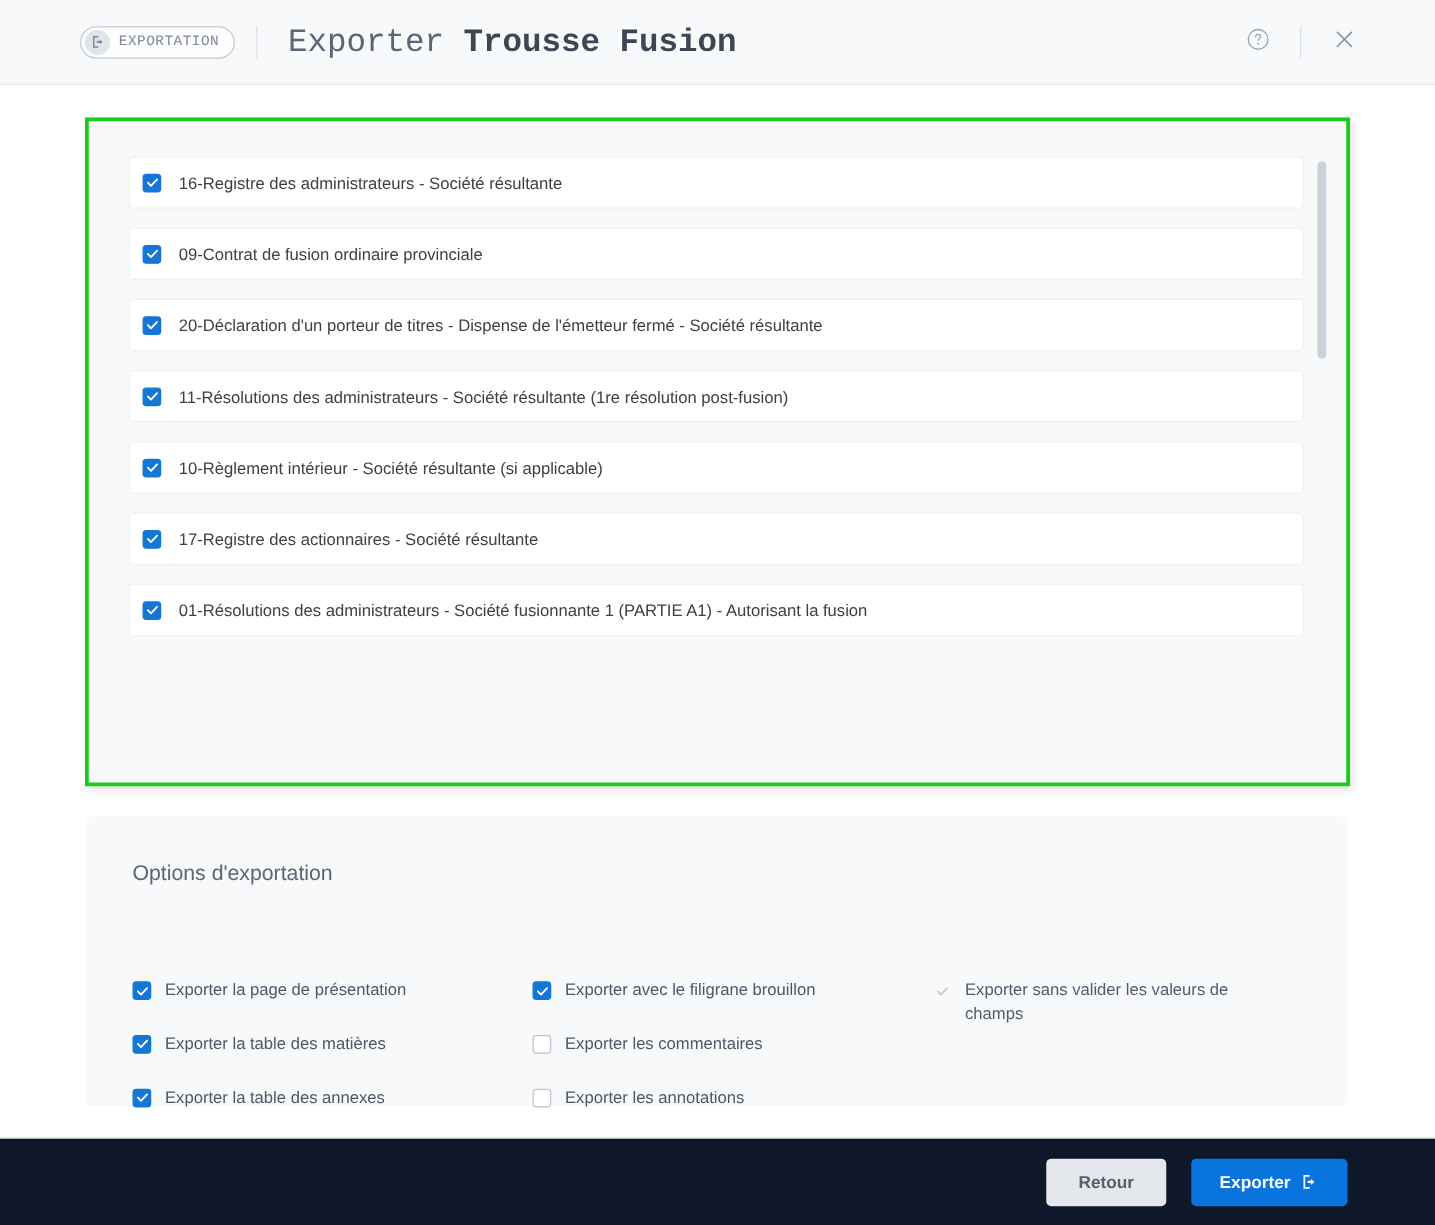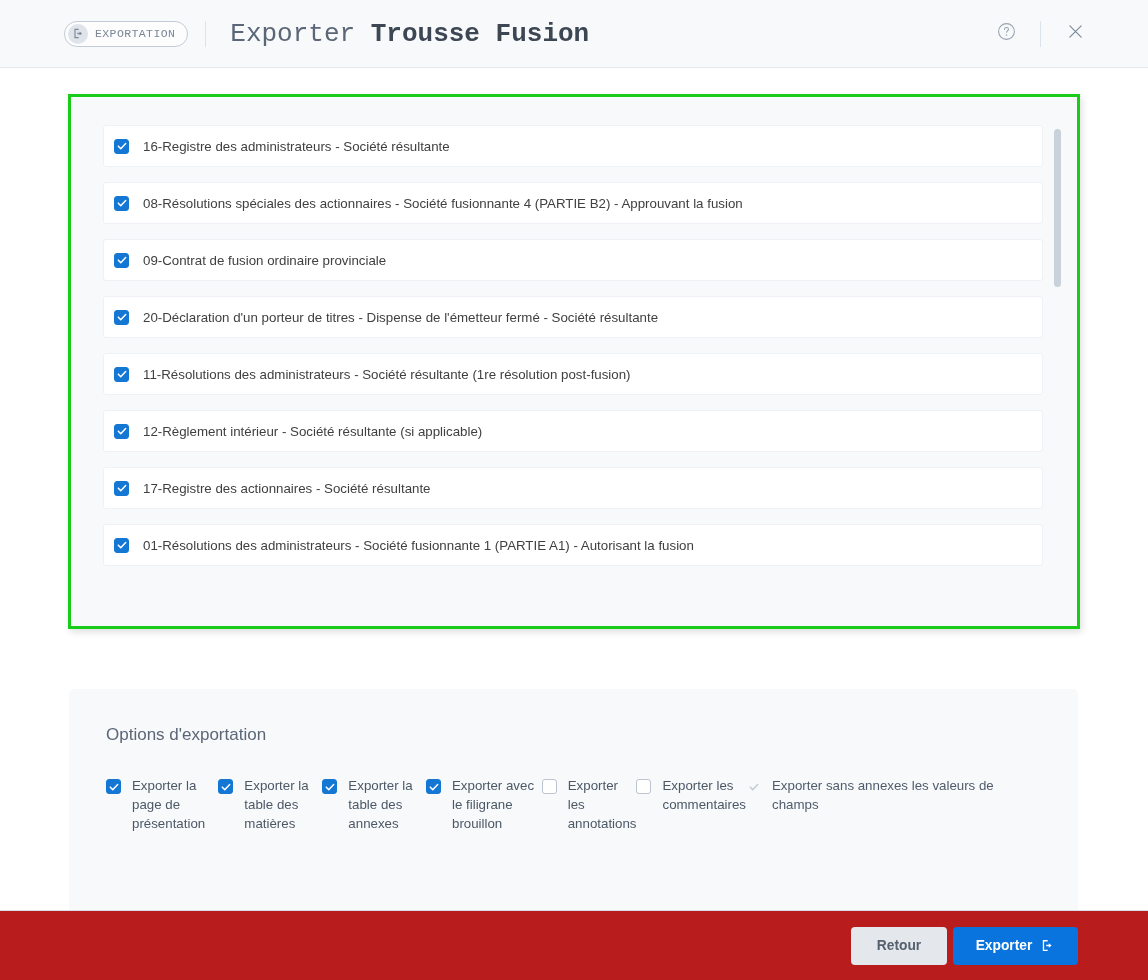--- a/index.html
+++ b/index.html
@@ -148,39 +148,39 @@
     right: 3px; top: 4px;
     width: 7px; height: 158px;
     background: #c9d1da;
     border-radius: 4px;
     cursor: pointer;
   }
 
   
   .opt-panel {
     position: absolute;
-    left: 69px; top: 689px;
+    left: 69px; top: 653px;
     width: 1009px; height: 232px;
     background: #f7f9fb;
     border-radius: 5px;
   }
   .opt-title {
     font-size: 17px;
     color: #5b6676;
     font-weight: 400;
     margin: 36px 0 0 37px;
   }
   .opt-grid {
     position: absolute;
     left: 37px; top: 88px;
     width: 945px;
     display: grid;
     grid-template-columns: 320px 320px 300px;
   }
-  .opt-col { display: flex; flex-direction: row; }
+  .opt-col { display: flex; flex-direction: column; margin-top: 42px; }
   .opt-item {
     display: flex;
     align-items: flex-start;
     gap: 11px;
     margin-bottom: 24px;
     cursor: pointer;
   }
   .opt-item .cb { margin-top: 2px; }
   .opt-label {
     font-size: 13.3px;
@@ -197,22 +197,22 @@
     left: 0; top: 910px;
     width: 1148px; height: 1px;
     background: #d7dee6;
   }
   .footer {
     position: absolute;
     left: 0; top: 911px;
     width: 1148px; height: 69px;
     display: flex; align-items: center; justify-content: flex-end;
     padding-right: 70px;
-    gap: 6px;
-    background: #b91c1c;
+    gap: 20px;
+    background: #0f172a;
   }
   .btn {
     border: none;
     border-radius: 4px;
     font-size: 13.8px;
     font-weight: 700;
     cursor: pointer;
     font-family: "Liberation Sans", sans-serif;
   }
   .btn-secondary {
@@ -282,28 +282,20 @@
                 </svg>
               </span>
               <span class="doc-row-label">16-Registre des administrateurs - Société résultante</span>
             </div>
             <div class="doc-row">
               <span class="cb checked">
                 <svg width="10" height="10" viewBox="0 0 12 12">
                   <path d="M1.6 6.2l2.9 3 5.9-6.2" fill="none" stroke="#ffffff" stroke-width="1.8" stroke-linecap="round" stroke-linejoin="round"></path>
                 </svg>
               </span>
-              <span class="doc-row-label">08-Résolutions spéciales des actionnaires - Société fusionnante 4 (PARTIE B2) - Approuvant la fusion</span>
-            </div>
-            <div class="doc-row">
-              <span class="cb checked">
-                <svg width="10" height="10" viewBox="0 0 12 12">
-                  <path d="M1.6 6.2l2.9 3 5.9-6.2" fill="none" stroke="#ffffff" stroke-width="1.8" stroke-linecap="round" stroke-linejoin="round"></path>
-                </svg>
-              </span>
               <span class="doc-row-label">09-Contrat de fusion ordinaire provinciale</span>
             </div>
             <div class="doc-row">
               <span class="cb checked">
                 <svg width="10" height="10" viewBox="0 0 12 12">
                   <path d="M1.6 6.2l2.9 3 5.9-6.2" fill="none" stroke="#ffffff" stroke-width="1.8" stroke-linecap="round" stroke-linejoin="round"></path>
                 </svg>
               </span>
               <span class="doc-row-label">20-Déclaration d'un porteur de titres - Dispense de l'émetteur fermé - Société résultante</span>
             </div>
@@ -314,21 +306,21 @@
                 </svg>
               </span>
               <span class="doc-row-label">11-Résolutions des administrateurs - Société résultante (1re résolution post-fusion)</span>
             </div>
             <div class="doc-row">
               <span class="cb checked">
                 <svg width="10" height="10" viewBox="0 0 12 12">
                   <path d="M1.6 6.2l2.9 3 5.9-6.2" fill="none" stroke="#ffffff" stroke-width="1.8" stroke-linecap="round" stroke-linejoin="round"></path>
                 </svg>
               </span>
-              <span class="doc-row-label">12-Règlement intérieur - Société résultante (si applicable)</span>
+              <span class="doc-row-label">10-Règlement intérieur - Société résultante (si applicable)</span>
             </div>
             <div class="doc-row">
               <span class="cb checked">
                 <svg width="10" height="10" viewBox="0 0 12 12">
                   <path d="M1.6 6.2l2.9 3 5.9-6.2" fill="none" stroke="#ffffff" stroke-width="1.8" stroke-linecap="round" stroke-linejoin="round"></path>
                 </svg>
               </span>
               <span class="doc-row-label">17-Registre des actionnaires - Société résultante</span>
             </div>
             <div class="doc-row">
@@ -380,35 +372,35 @@
           <div class="opt-item">
             <span class="cb checked">
               <svg width="10" height="10" viewBox="0 0 12 12">
                 <path d="M1.6 6.2l2.9 3 5.9-6.2" fill="none" stroke="#ffffff" stroke-width="1.8" stroke-linecap="round" stroke-linejoin="round"></path>
               </svg>
             </span>
             <span class="opt-label">Exporter avec le filigrane brouillon</span>
           </div>
           <div class="opt-item">
             <span class="cb unchecked"></span>
+            <span class="opt-label">Exporter les commentaires</span>
+          </div>
+          <div class="opt-item">
+            <span class="cb unchecked"></span>
             <span class="opt-label">Exporter les annotations</span>
-          </div>
-          <div class="opt-item">
-            <span class="cb unchecked"></span>
-            <span class="opt-label">Exporter les commentaires</span>
           </div>
         </div>
         <div class="opt-col">
           <div class="opt-item disabled">
             <span class="cb disabled">
               <svg width="10" height="10" viewBox="0 0 12 12">
                 <path d="M1.6 6.2l2.9 3 5.9-6.2" fill="none" stroke="#c3cbd5" stroke-width="1.8" stroke-linecap="round" stroke-linejoin="round"></path>
               </svg>
             </span>
-            <span class="opt-label">Exporter sans annexes les valeurs de champs</span>
+            <span class="opt-label">Exporter sans valider les valeurs de champs</span>
           </div>
         </div>
       </div>
   </div>
 
   <div class="footer-divider"></div>
   <div class="footer">
     <button class="btn btn-secondary">Retour</button>
     <button class="btn btn-primary">
       <span>Exporter</span>

